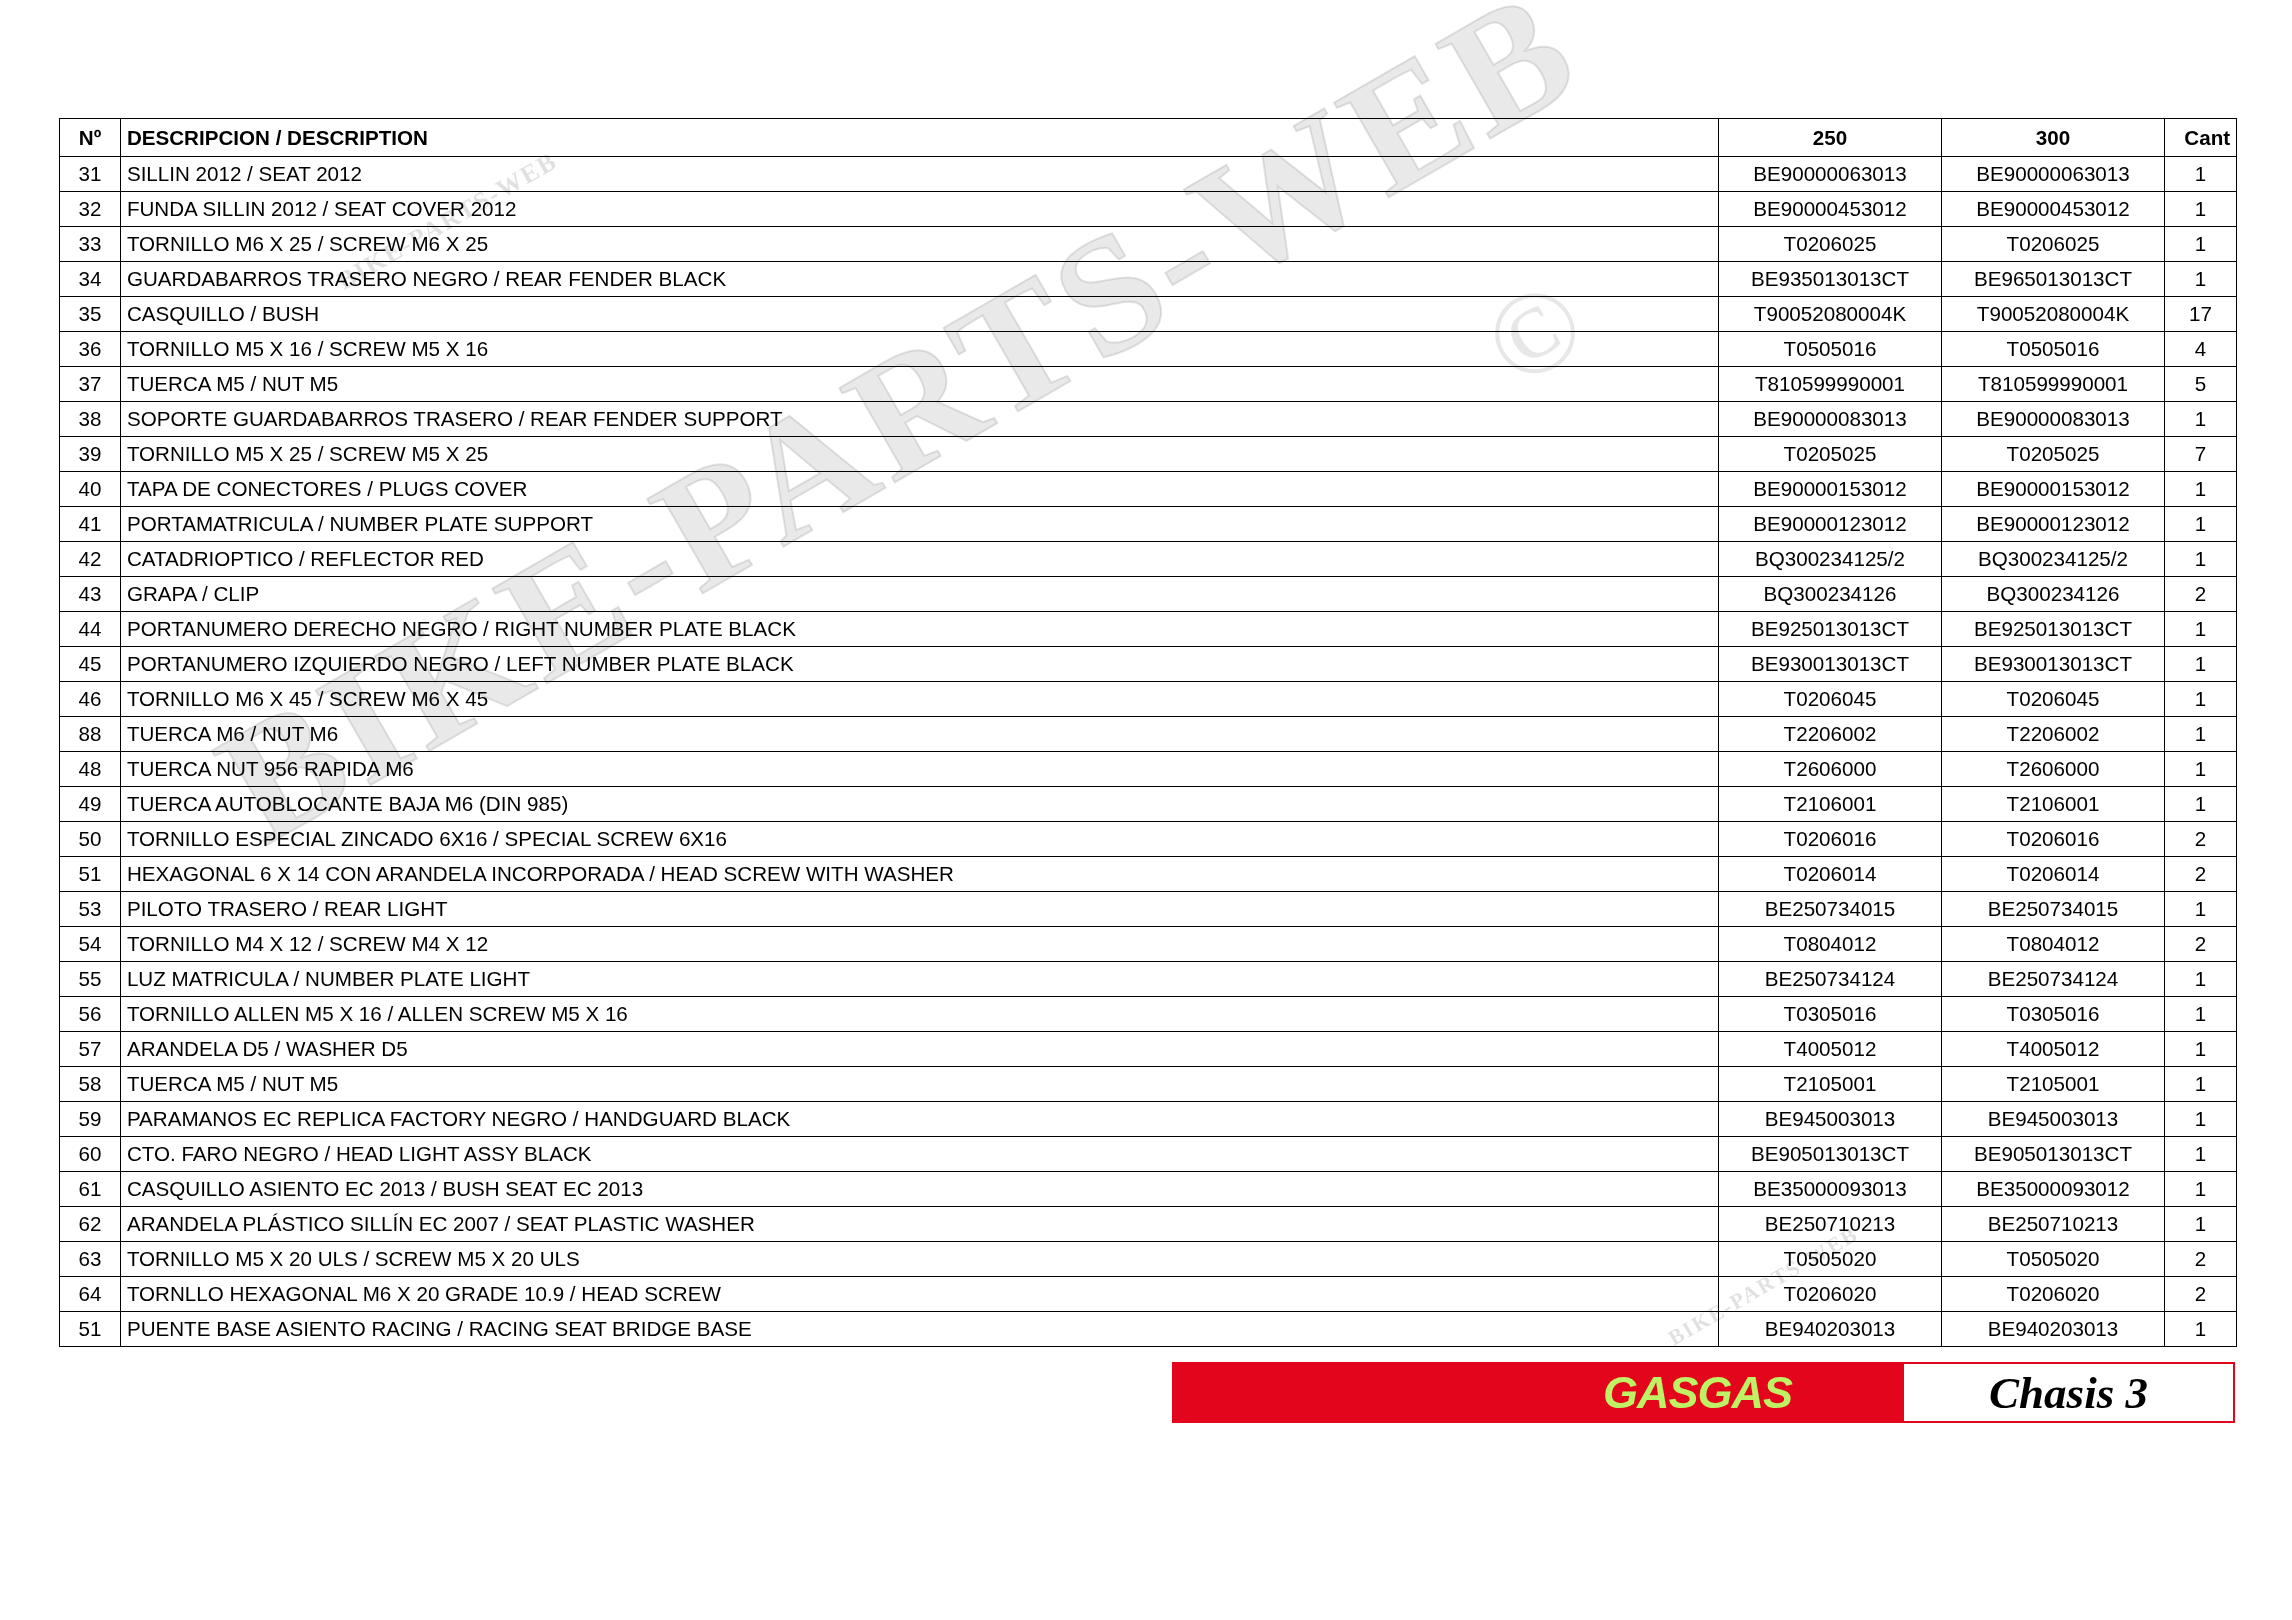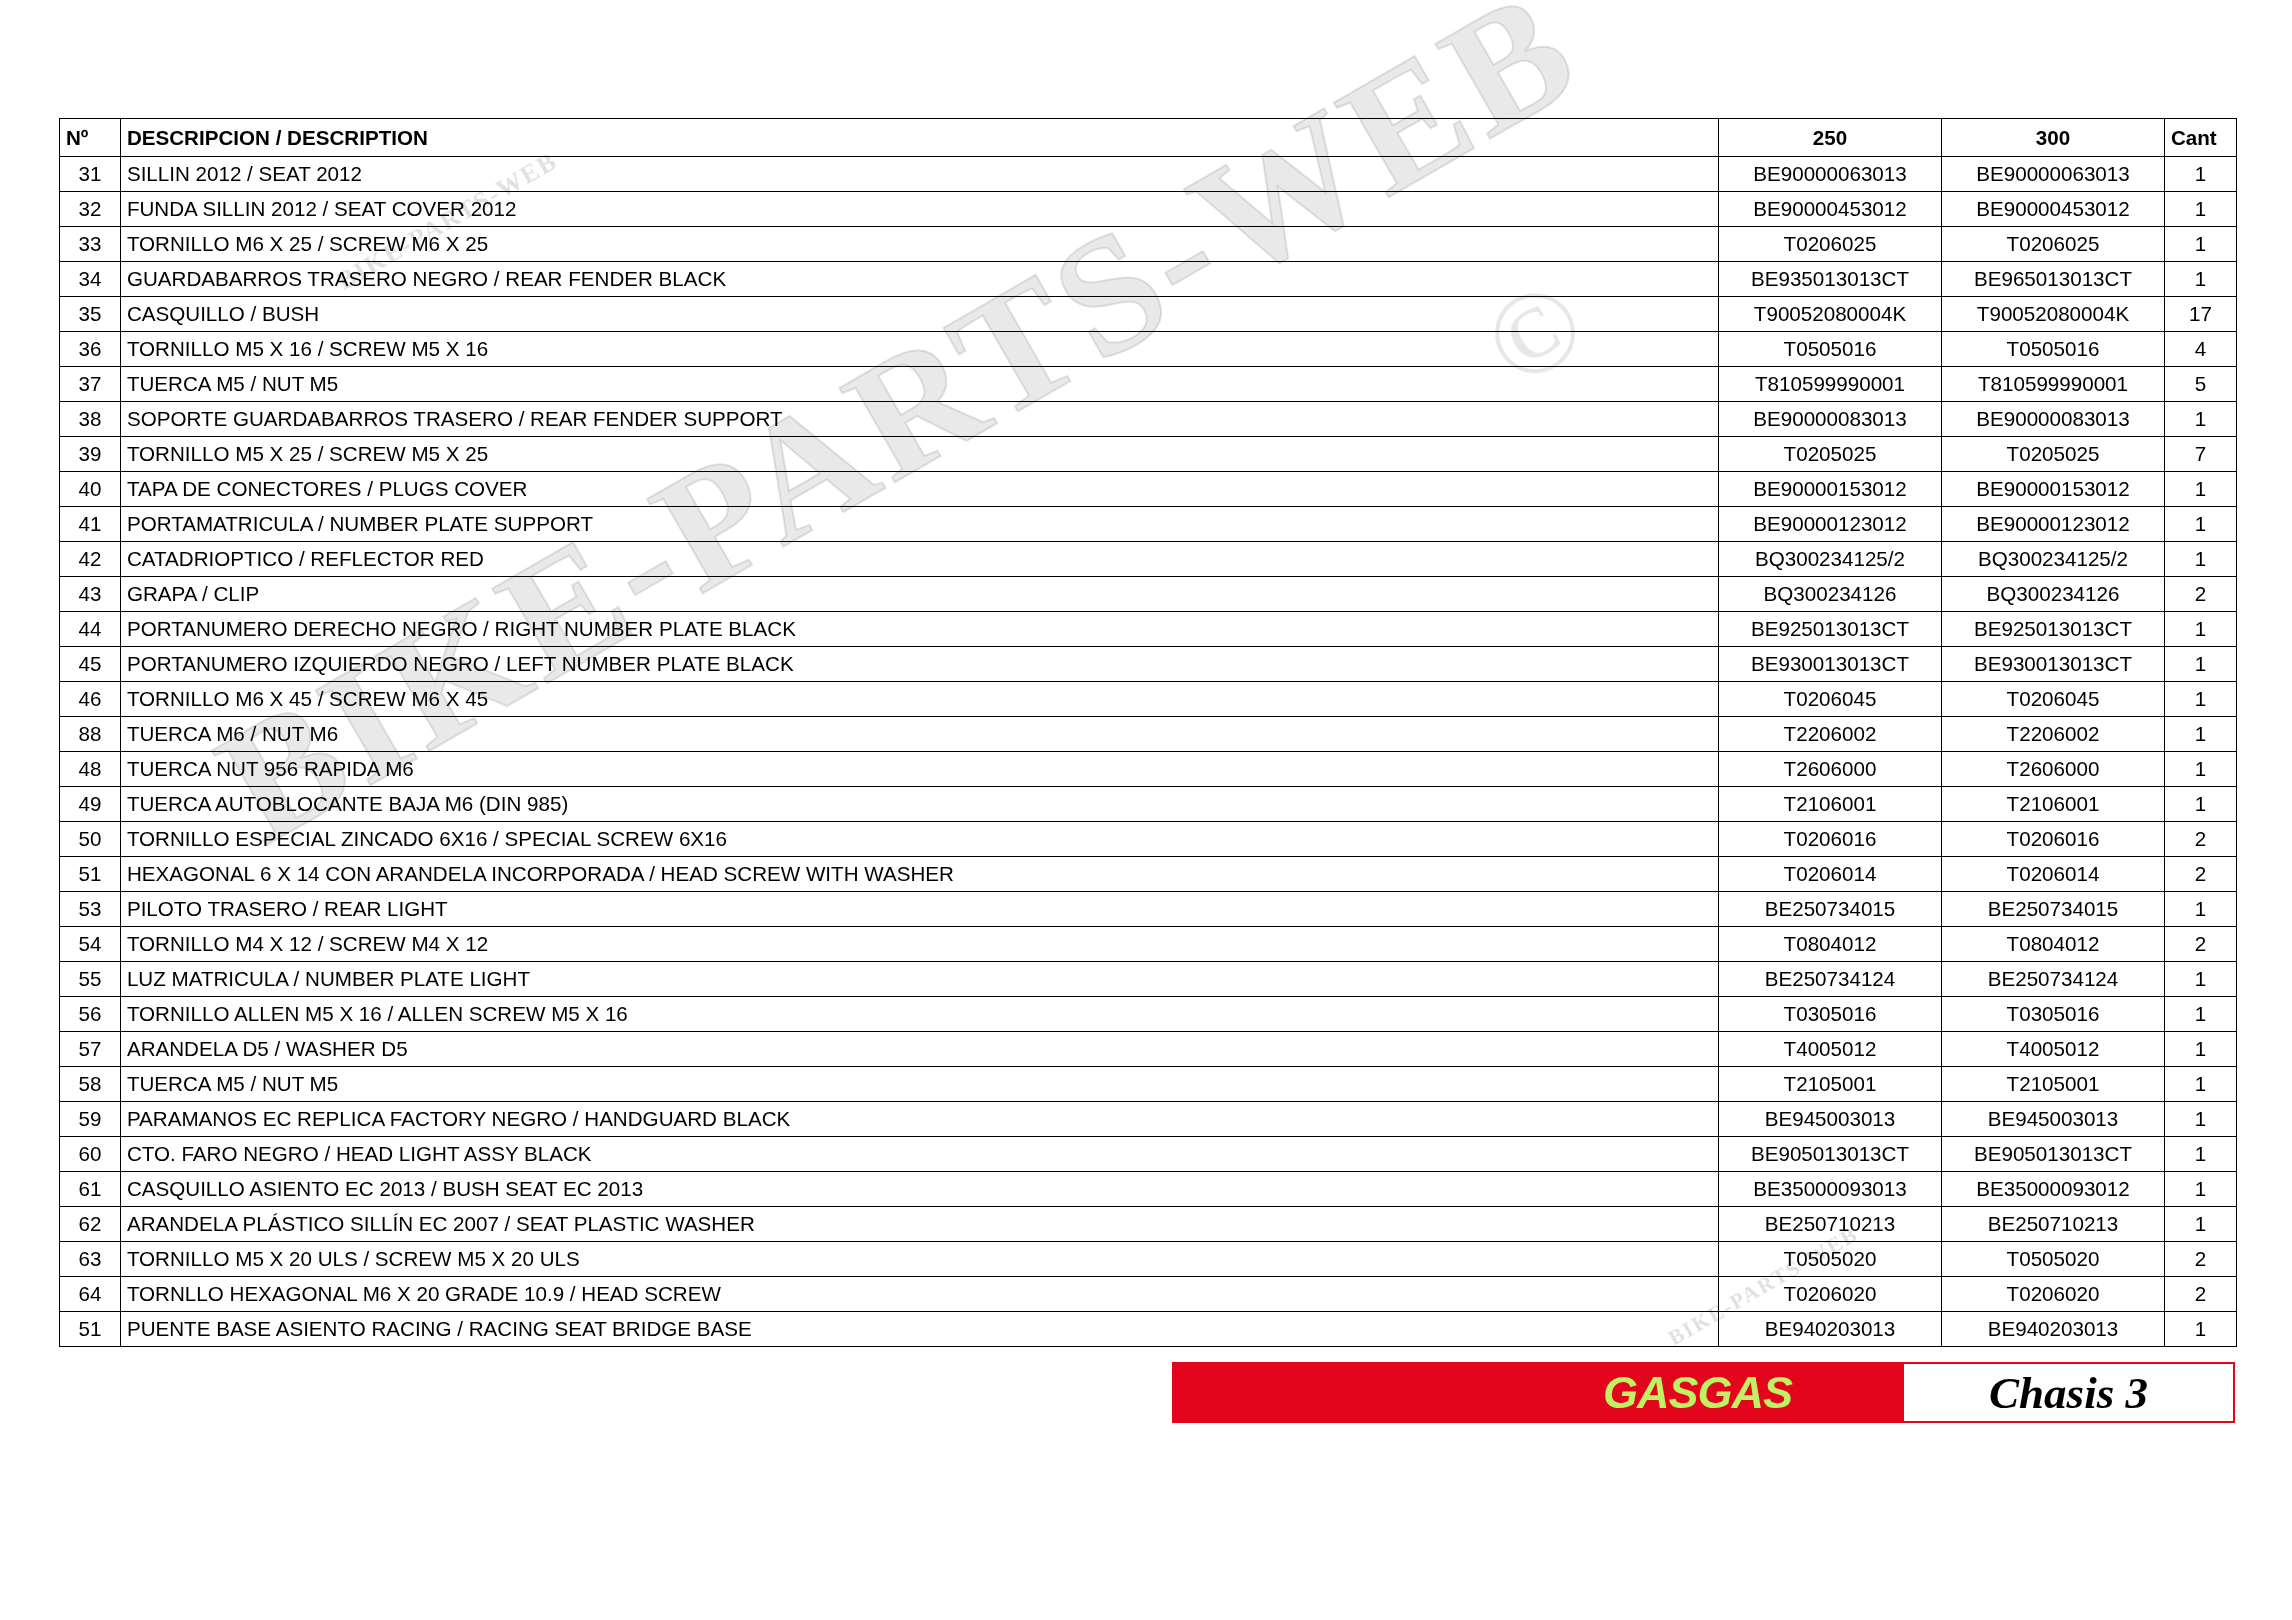--- a/index.html
+++ b/index.html
@@ -99,24 +99,24 @@
     height: 34px;
     padding: 0 5.9px;
     background: transparent;
     font-weight: normal;
     vertical-align: middle;
   }
   table.parts thead th {
     font-weight: bold;
     height: 37px;
   }
-  .th-no    { text-align: left; }
+  .th-no    { text-align: center; }
   .th-desc  { text-align: left; padding-left: 13.7px; }
   .th-code  { text-align: center; margin-left: 38px; }
-  .th-cant  { text-align: left; }
+  .th-cant  { text-align: right; }
 
   td.c-no    { text-align: center; }
   td.c-desc  { text-align: left; padding-left: 13.7px; margin-left: 20px; }
   td.c-code  { text-align: center; }
   td.c-cant  { text-align: center; }
 
   
   .footer-badge {
     position: absolute;
     left: 1172px;

